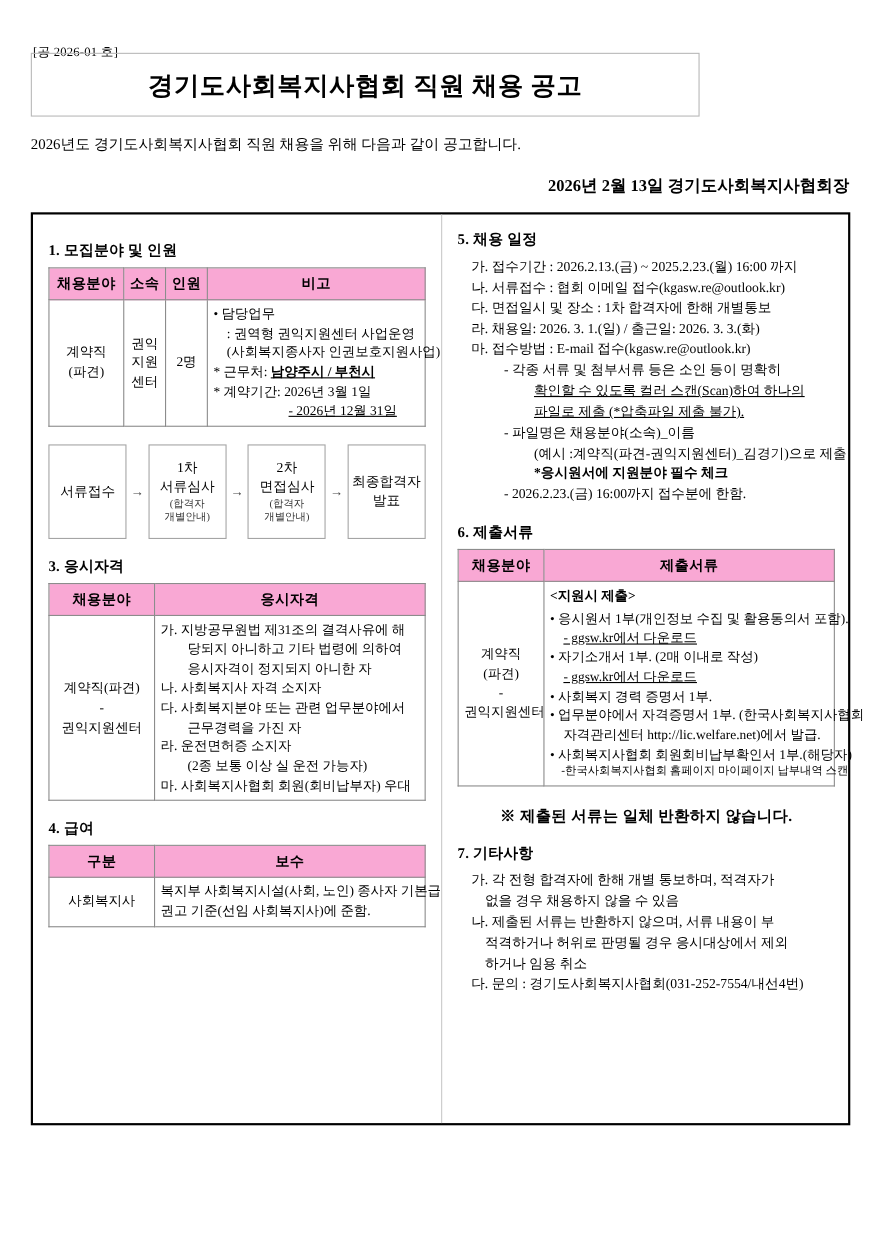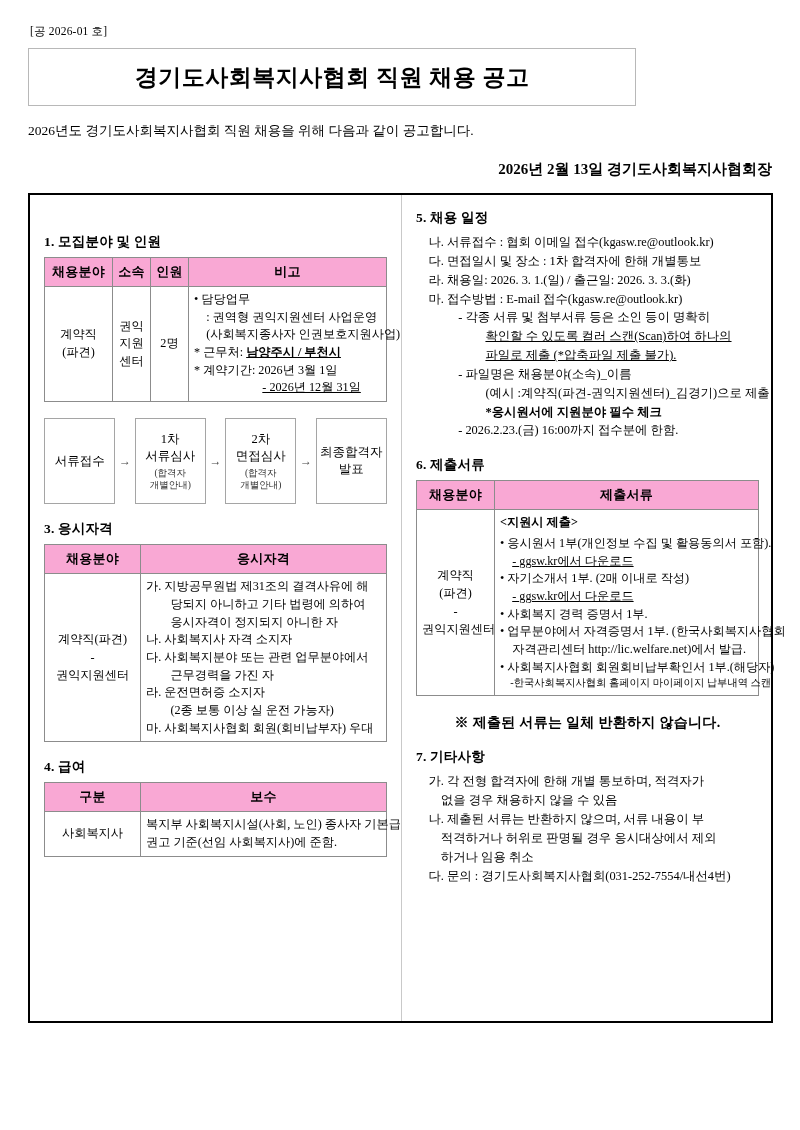--- a/index.html
+++ b/index.html
@@ -13,21 +13,21 @@
     font-family: "Liberation Serif", "DejaVu Serif", serif;
     color: #000000;
     position: relative;
     overflow: hidden;
   }
 
   
   .doc-no {
     position: absolute;
     left: 30px;
-    top: 24px;
+    top: 40px;
     font-size: 11.5px;
     letter-spacing: 0.2px;
   }
   .title-box {
     position: absolute;
     left: 28px;
     top: 48px;
     width: 608px;
     height: 58px;
     border: 1px solid #b8b8b8;
@@ -65,21 +65,21 @@
     border: 2px solid #000000;
     box-sizing: border-box;
     display: flex;
   }
   .col {
     box-sizing: border-box;
     position: relative;
   }
   .col-left {
     width: 371px;
-    padding: 38px 14px 0 14px;
+    padding: 24px 14px 0 14px;
   }
   .col-right {
     width: 370px;
     padding: 14px 12px 0 14px;
     border-left: 1px solid #c9c9c9;
   }
 
   
   .sec-h {
     font-size: 13.5px;
@@ -323,20 +323,21 @@
       </table>
     </div>
 
   </div>
 
   <div class="col col-right">
 
     <div class="sec">
       <div class="sec-h">5. 채용 일정</div>
       <div class="txt-block">
+        <span class="row indent1">가. 접수기간 : 2026.2.13.(금) ~ 2025.2.23.(월) 16:00 까지</span>
         <span class="row indent1">나. 서류접수 : 협회 이메일 접수(kgasw.re@outlook.kr)</span>
         <span class="row indent1">다. 면접일시 및 장소 : 1차 합격자에 한해 개별통보</span>
         <span class="row indent1">라. 채용일: 2026. 3. 1.(일) / 출근일: 2026. 3. 3.(화)</span>
         <span class="row indent1">마. 접수방법 : E-mail 접수(kgasw.re@outlook.kr)</span>
         <span class="row indent3">- 각종 서류 및 첨부서류 등은 소인 등이 명확히</span>
         <span class="row indent4 ul">확인할 수 있도록 컬러 스캔(Scan)하여 하나의</span>
         <span class="row indent4 ul">파일로 제출 (*압축파일 제출 불가).</span>
         <span class="row indent3">- 파일명은 채용분야(소속)_이름</span>
         <span class="row indent4">(예시 :계약직(파견-권익지원센터)_김경기)으로 제출</span>
         <span class="row indent4 bold">*응시원서에 지원분야 필수 체크</span>

